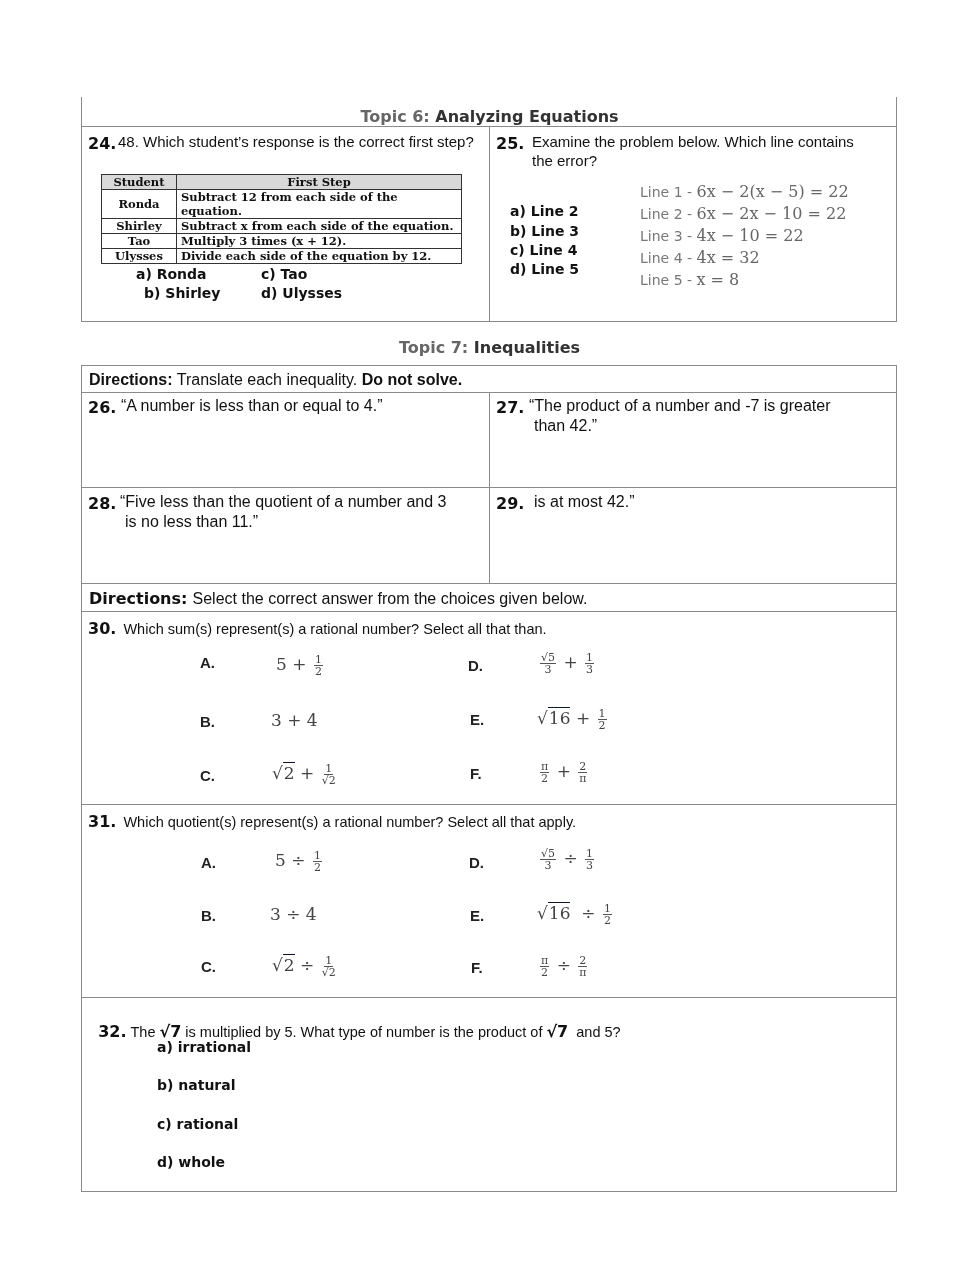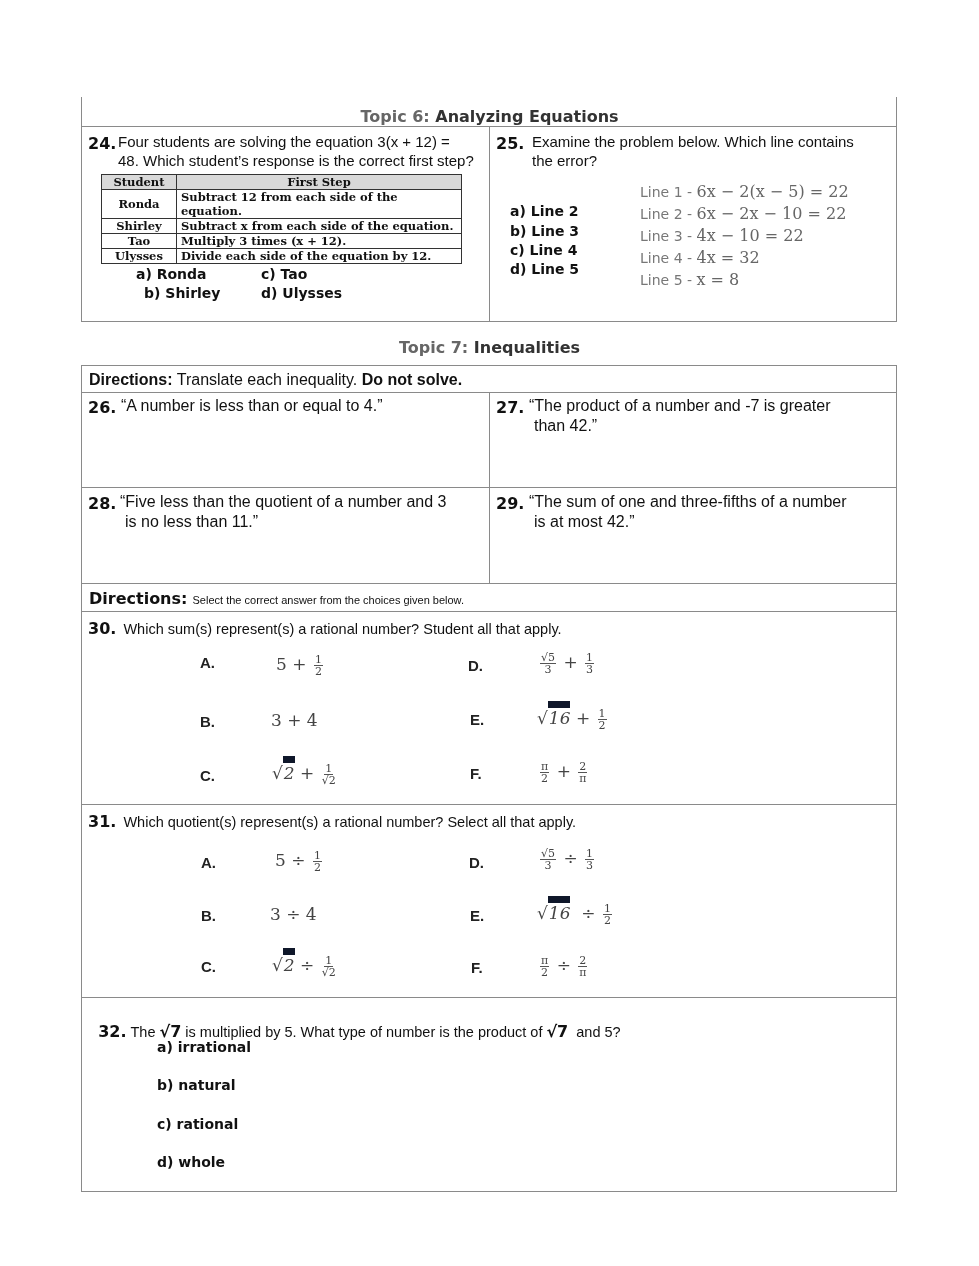--- a/index.html
+++ b/index.html
@@ -17,39 +17,38 @@
   table.st { border-collapse:collapse; font-family:"DejaVu Serif", serif; font-weight:bold; font-size:11.5px; }
   table.st td, table.st th { border:1px solid #333; padding:0 4px; height:14px; line-height:14px; }
   table.st th { background:#d9d9d9; font-weight:bold; }
   table.st td.s { text-align:center; }
   .math { font-family:"DejaVu Serif", serif; font-size:17px; color:#444; }
   .linemath { font-family:"DejaVu Sans", sans-serif; font-size:14px; color:#777; line-height:21px; }
   .linemath .m { font-family:"DejaVu Serif", serif; font-size:16px; color:#666; }
   .optletter { font-family:"Liberation Sans", sans-serif; font-weight:bold; font-size:15px; color:#222; }
   .frac { display:inline-flex; flex-direction:column; align-items:center; vertical-align:middle; font-size:11px; line-height:11px; margin:0 2px; }
   .frac .n { border-bottom:1px solid #555; padding:0 1px; }
-  .sqrt { border-top:7px solid #0f172a; padding-left:1px;font-style:italic; }
+  .sqrt { border-top:1px solid #0f172a; padding-left:1px; }
 </style>
 </head>
 <body>
 
 <div class="topic-title" style="top:107px;">
   <span>Topic 6: </span><b>Analyzing Equations</b>
 </div>
 
 <div class="vline" style="left:81px; top:97px; height:225px;"></div>
 <div class="vline" style="left:896px; top:97px; height:225px;"></div>
 <div class="hline" style="left:81px; top:126px; width:816px;"></div>
 <div class="hline" style="left:81px; top:321px; width:816px;"></div>
 <div class="vline" style="left:489px; top:126px; height:196px;"></div>
 
 <div class="abs" style="left:88px; top:132px; width:398px;">
   <span class="qnum abs" style="left:0; top:2px;">24.</span>
   <div class="qtext abs" style="left:30px; top:0; width:370px;">
-    <div>Four students are solving the equation 3(x + 12) =</div>
     <div>48. Which student’s response is the correct first step?</div>
   </div>
 </div>
 
 <table class="st abs" style="left:101px; top:174px; width:361px;">
   <tbody>
       <tr>
     <th style="width:66px;">Student</th>
     <th>First Step</th>
   </tr>
@@ -135,34 +134,33 @@
   <div class="abs narrow" style="left:32px; top:0;">
     <div>“Five less than the quotient of a number and 3</div>
     <div style="padding-left:5px;">is no less than 11.”</div>
   </div>
 </div>
 <div class="abs" style="left:82px; top:536px; width:406px; height:46px;"></div>
 
 <div class="abs" style="left:496px; top:492px; width:395px;">
   <span class="qnum abs" style="left:0; top:2px;">29.</span>
   <div class="abs narrow" style="left:33px; top:0;">
-    <div>“The sum of one and three-fifths of a number</div>
     <div style="padding-left:5px;">is at most 42.”</div>
   </div>
 </div>
 <div class="abs" style="left:490px; top:536px; width:406px; height:46px;"></div>
 
 <div class="abs" style="left:89px; top:589px;">
   <b class="qnum" style="font-size:16px;">Directions:</b>
-  <span class="qtext" style="font-size:11px;">Select the correct answer from the choices given below.</span>
+  <span class="qtext" style="font-size:16px;">Select the correct answer from the choices given below.</span>
 </div>
 
 <div class="abs" style="left:88px; top:619px;">
   <span class="qnum">30.</span>
-  <span class="qtext" style="font-size:14.5px; margin-left:2px;">Which sum(s) represent(s) a rational number? Student all that apply.</span>
+  <span class="qtext" style="font-size:14.5px; margin-left:2px;">Which sum(s) represent(s) a rational number? Select all that than.</span>
 </div>
 
 <div class="abs" style="left:200px; top:653px;">
   <span class="optletter">A.</span>
 </div>
 <div class="abs math" style="left:276px; top:654px;">5 + <span class="frac">
       <span class="n">1</span>
       <span>2</span>
     </span></div>
 

